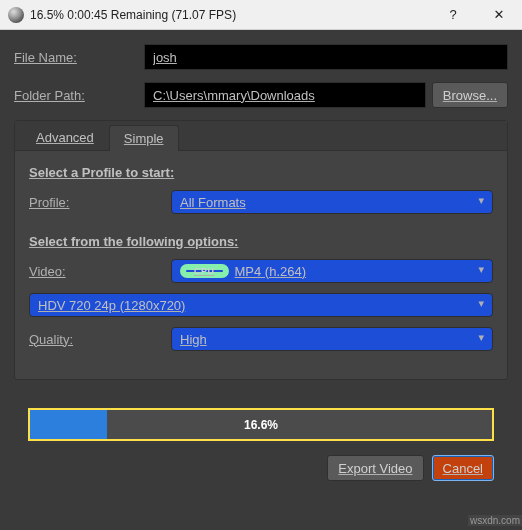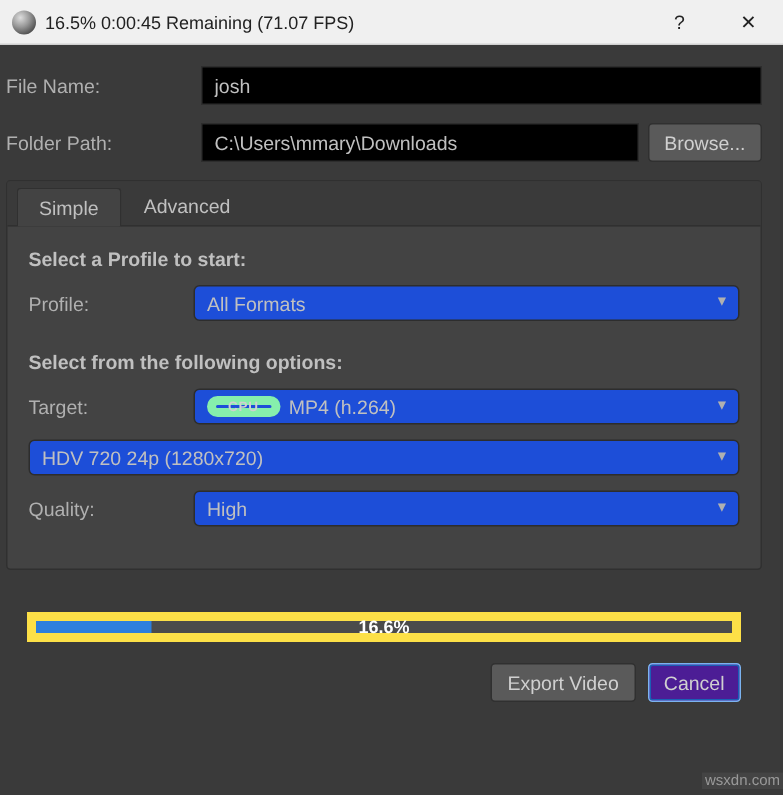--- a/index.html
+++ b/index.html
@@ -29,21 +29,22 @@
       background: radial-gradient(circle at 35% 30%, #ddd 0%, #999 40%, #222 100%);
     }
     .titlebar .title { flex: 1; }
     .titlebar .tbtn {
       width: 46px; height: 30px;
       display: flex; align-items: center; justify-content: center;
       color: #222; font-size: 13px;
     }
     .window-body {
       background: #3a3a3a;
-      padding: 14px 14px 0 4px;
+      padding: 14px 14px 0 14px;
+      text-decoration: underline;
     }
     .row {
       display: flex;
       align-items: center;
       margin-bottom: 12px;
     }
     .row-label {
       width: 130px;
       color: #b0b0b0;
       font-size: 13px;
@@ -102,20 +103,21 @@
     .section-heading {
       font-weight: bold;
       color: #c0c0c0;
       font-size: 13px;
       margin: 14px 14px 10px 14px;
     }
     .panel-row {
       display: flex;
       align-items: center;
       margin: 0 14px 10px 14px;
+      gap: 32px;
     }
     .panel-label {
       width: 110px;
       color: #b0b0b0;
       font-size: 13px;
     }
     .combo {
       flex: 1;
       background: #1d4ed8;
       border: 1px solid #2d2d2d;
@@ -149,22 +151,22 @@
       font-weight: bold;
       padding: 0 8px;
       height: 14px;
       color: #d0d0d0;
       letter-spacing: 0.5px;
     }
     .progress-wrap {
       margin: 28px 14px 0 14px;
       position: relative;
       background: #4b4b4b;
-      border: 6px solid #fde047;
-      height: 20px;
+      border: 2px solid #fde047;
+      height: 33px;
     }
     .progress-fill {
       position: absolute;
       left: 0; top: 0; bottom: 0;
       width: 16.6%;
       background: #2d7fdd;
     }
     .progress-text {
       position: absolute;
       left: 0; right: 0; top: 0; bottom: 0;
@@ -173,21 +175,21 @@
       font-weight: bold;
       font-size: 12px;
     }
     .footer {
       display: flex;
       justify-content: flex-end;
       gap: 8px;
       padding: 14px 14px 0 14px;
     }
     .btn.primary {
-      background: #4c1d95;
+      background: #c2410c;
       border: 1px solid #7bb3ef;
       box-shadow: 0 0 0 1px #1a5fb4 inset;
     }
     .btn:disabled {
       color: #888;
     }
     .watermark {
       position: absolute;
       right: 0;
       bottom: 4px;
@@ -215,37 +217,37 @@
   </div>
 
   <div class="row">
     <div class="row-label">Folder Path:</div>
     <input class="text-input" value="C:\Users\mmary\Downloads" style="">
     <button class="btn small">Browse...</button>
   </div>
 
   <div class="tabs-wrap">
     <div class="tabstrip">
+      <div class="tab">Advanced</div>
       <div class="tab active">Simple</div>
-      <div class="tab">Advanced</div>
     </div>
 
     <div class="section-heading">Select a Profile to start:</div>
 
     <div class="panel-row">
       <div class="panel-label">Profile:</div>
       <div class="combo">
         <span>All Formats</span>
       </div>
     </div>
 
     <div class="section-heading" style="margin-top:20px">Select from the following options:</div>
 
     <div class="panel-row">
-      <div class="panel-label">Target:</div>
+      <div class="panel-label">Video:</div>
       <div class="combo">
         <span class="cpu-badge">CPU</span>
         <span>MP4 (h.264)</span>
       </div>
     </div>
 
     <div class="panel-row">
       <div class="combo">
         <span>HDV 720 24p (1280x720)</span>
       </div>

